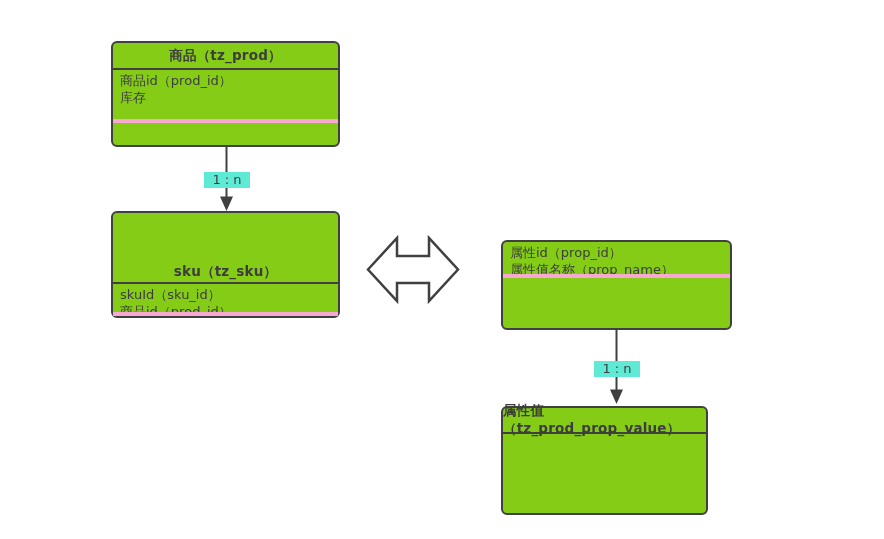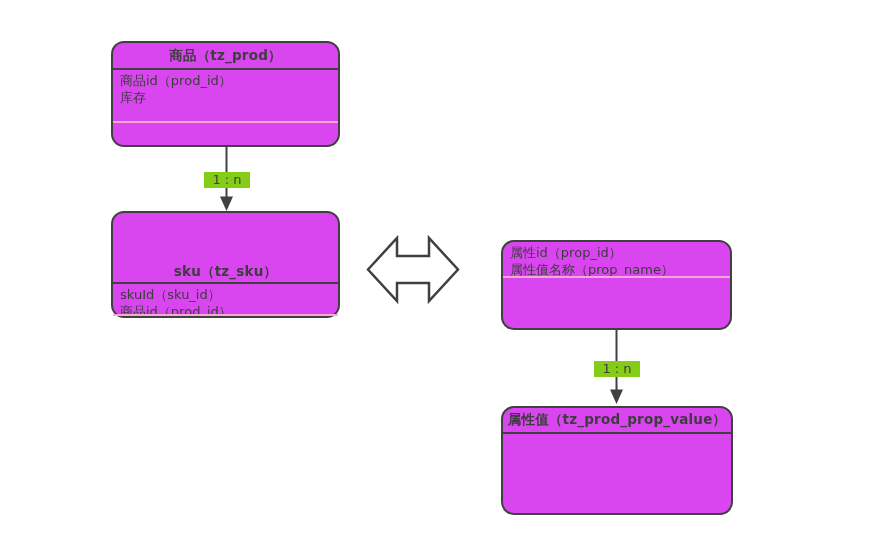--- a/index.html
+++ b/index.html
@@ -12,39 +12,39 @@
     width: 884px;
     height: 539px;
     background: #ffffff;
     font-family: "DejaVu Sans", "Liberation Sans", sans-serif;
     color: #3d3d3d;
     overflow: hidden;
   }
   .entity {
     position: absolute;
     box-sizing: border-box;
-    background: #d946ef;
+    background: #84cc16;
     border: 2px solid #404040;
-    border-radius: 13px;
+    border-radius: 6px;
     display: flex;
     flex-direction: column;
   }
   .entity-title {
     box-sizing: border-box;
     border-bottom: 2px solid #404040;
     font-weight: bold;
     font-size: 13.5px;
     display: flex;
     align-items: center;
     justify-content: center;
     letter-spacing: 0.2px;
   }
   .entity-body {
     box-sizing: border-box;
-    border-bottom: 2px solid #f9a8d4;
+    border-bottom: 4px solid #f9a8d4;
     padding: 2px 4px 3px 7px;
     font-size: 13px;
     line-height: 17px;
     white-space: nowrap;
     overflow: hidden;
   }
   .entity-footer {
     flex: 1;
   }
   .overlay {
@@ -52,21 +52,21 @@
     left: 0;
     top: 0;
     width: 884px;
     height: 539px;
   }
   .cardinality {
     position: absolute;
     box-sizing: border-box;
     width: 46px;
     text-align: center;
-    background: #84cc16;
+    background: #5eead4;
     font-size: 13px;
     color: #404040;
     line-height: 16px;
   }
 </style>
 </head>
 <body>
 
 <div class="canvas">
 
@@ -105,21 +105,21 @@
   </div>
 
   <div class="entity" style="left:501px; top:240px; width:231px; height:90px;">
     <div class="entity-body" style="height:36px;">
       <div>属性id（prop_id）</div>
       <div>属性值名称（prop_name）</div>
     </div>
     <div class="entity-footer"></div>
   </div>
 
-  <div class="entity" style="left:501px; top:406px; width:232px; height:109px;">
+  <div class="entity" style="left:501px; top:406px; width:207px; height:109px;">
     <div class="entity-title" style="height:26px;">属性值（tz_prod_prop_value）</div>
     <div class="entity-footer"></div>
   </div>
 
   <div class="cardinality" style="left:204px; top:172px;">1 : n</div>
   <div class="cardinality" style="left:594px; top:361px;">1 : n</div>
 
 </div>
 
 </body></html>

